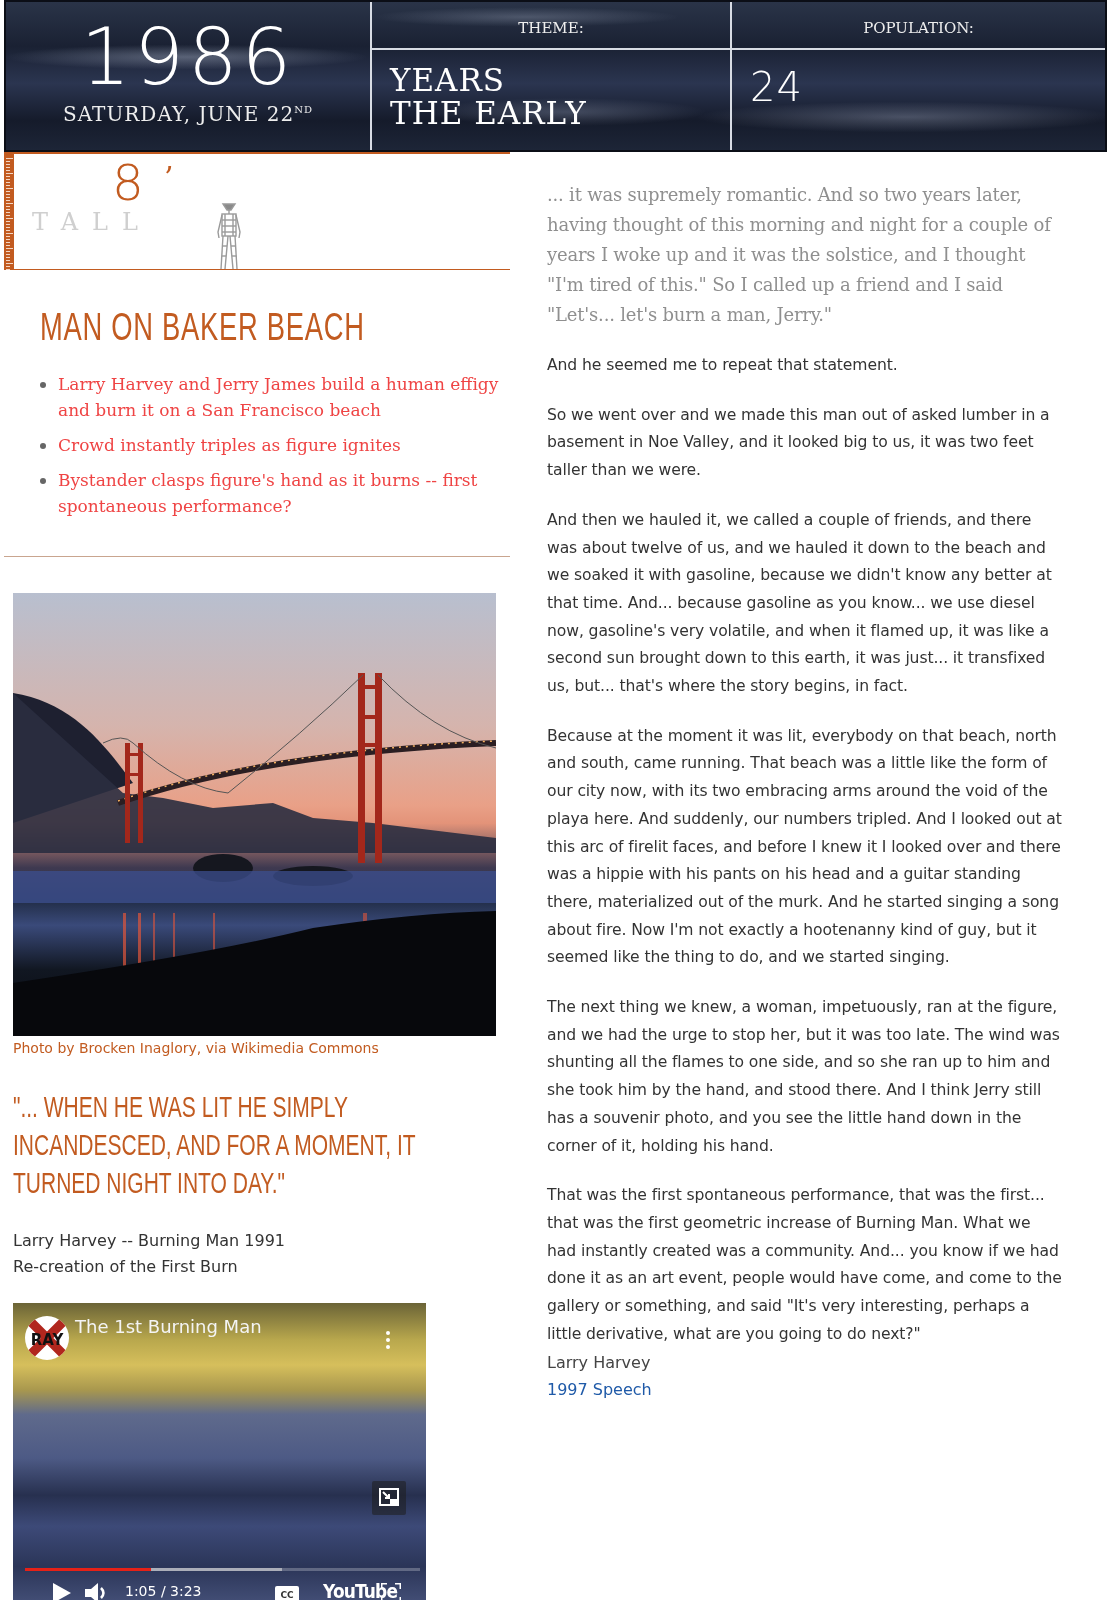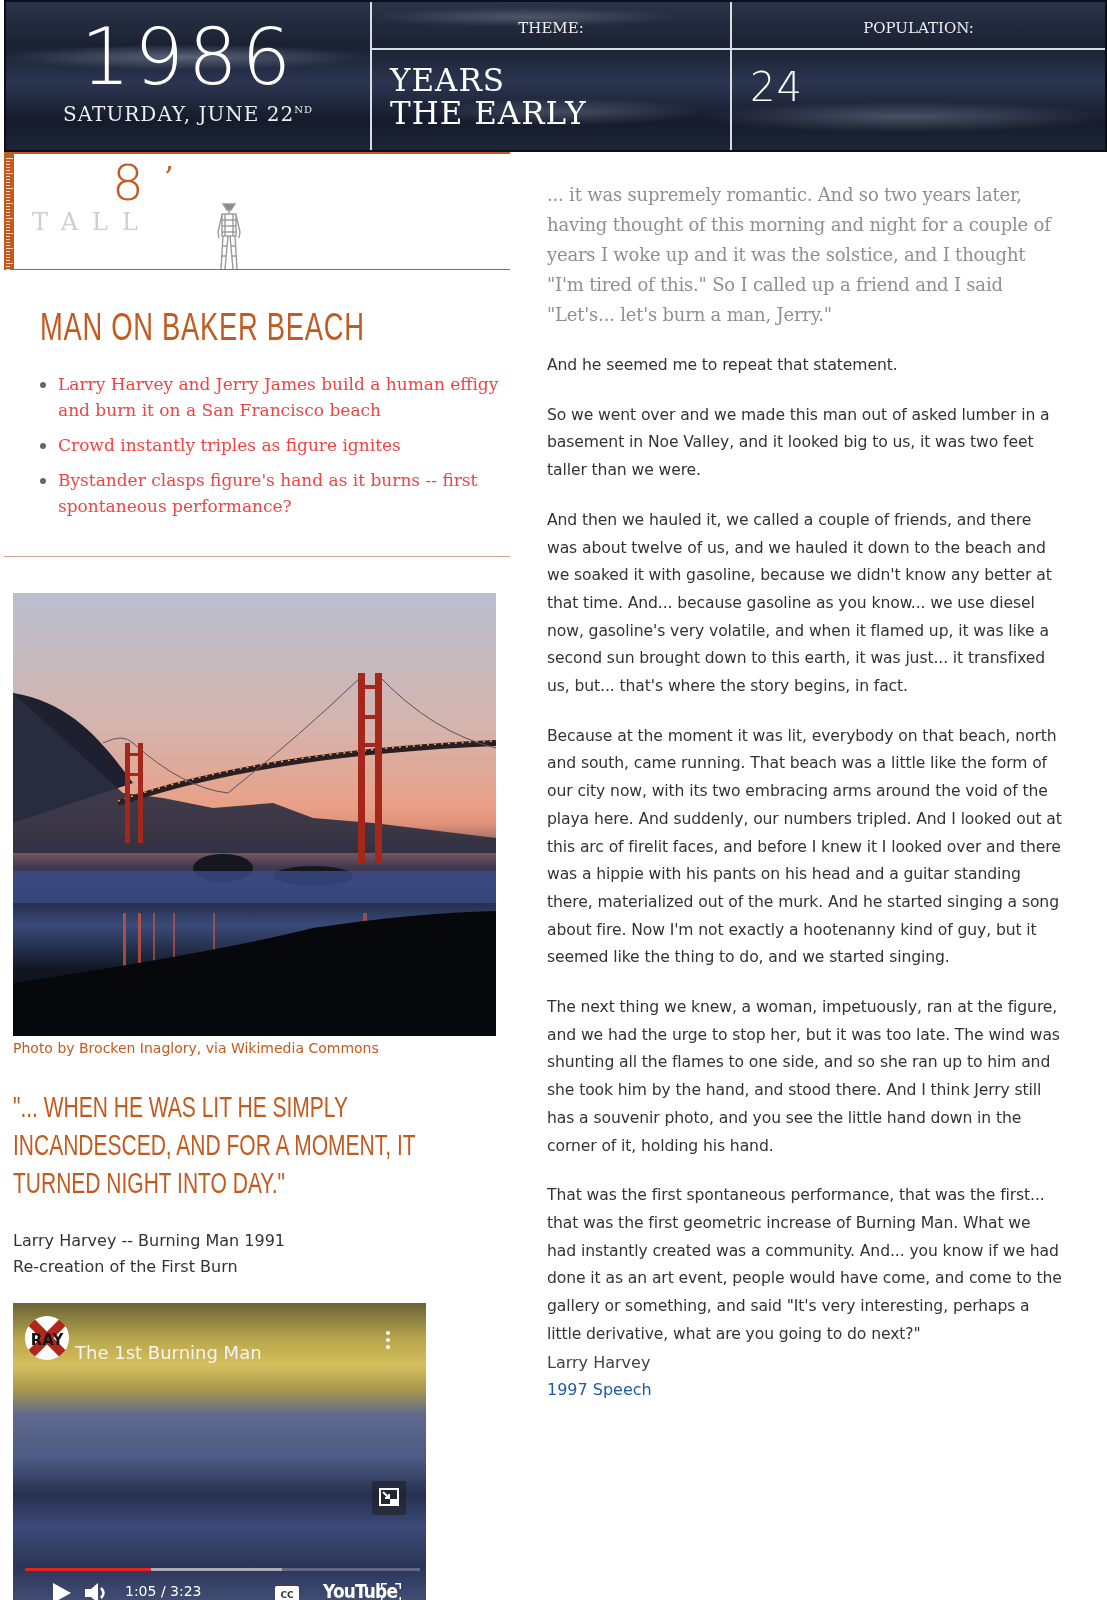--- a/index.html
+++ b/index.html
@@ -37,21 +37,21 @@
 .section ul{list-style:none;margin-top:22px;}
 .section li{position:relative;padding-left:18px;font-family:"DejaVu Serif",serif;font-size:17px;color:#ef4444;line-height:26px;margin-bottom:9px;}
 .section li::before{content:"";position:absolute;left:0;top:11px;width:6px;height:6px;border-radius:50%;background:#666;}
 .photo{margin:36px 0 0 9px;width:483px;height:443px;position:relative;overflow:hidden;
  background:linear-gradient(180deg,#b8bfcf 0%,#d5b4ad 30%,#e9a087 48%,#e39379 52%,#3e3950 62%,#24304c 70%,#3a4a7a 75%,#111722 85%,#07080c 100%);}
 .caption{margin:4px 0 0 9px;font-size:14px;color:#c25b20;}
 .quote{margin:32px 0 0 9px;font-family:"Liberation Sans Narrow","Liberation Sans",sans-serif;font-size:30px;color:#c25b20;line-height:38px;transform:scaleX(.7);transform-origin:left;width:700px;text-transform:uppercase;}
 .attrib{margin:26px 0 0 9px;font-size:16px;color:#333;line-height:26px;}
 .video{margin:23px 0 0 9px;width:413px;height:310px;position:relative;overflow:hidden;
  background:linear-gradient(180deg,#6b6437 0%,#b9a84d 12%,#d6bf5c 20%,#a9984e 28%,#5f6a8c 36%,#4d5a85 50%,#27304f 62%,#3d4a78 72%,#2b3558 85%,#4a567f 100%);}
-.v-title{position:absolute;left:62px;top:39px;font-size:18px;color:#f4f4f4;}
+.v-title{position:absolute;left:62px;top:13px;font-size:18px;color:#f4f4f4;}
 .v-logo{position:absolute;left:12px;top:13px;width:44px;height:44px;border-radius:50%;background:#fff;overflow:hidden;}
 .v-menu{position:absolute;right:36px;top:28px;}
 .v-menu i{display:block;width:4px;height:4px;border-radius:50%;background:#fff;margin-bottom:3px;}
 .v-mini{position:absolute;left:359px;top:178px;width:34px;height:34px;background:rgba(30,30,30,.55);border-radius:2px;}
 .v-prog{position:absolute;left:12px;top:265px;width:395px;height:3px;background:rgba(255,255,255,.25);}
 .v-buf{position:absolute;left:0;top:0;height:3px;background:rgba(220,220,220,.6);}
 .v-played{position:absolute;left:0;top:0;height:3px;background:#e62117;}
 .v-ctrl{position:absolute;left:0;top:272px;width:100%;height:36px;display:flex;align-items:center;}
 .v-time{position:absolute;left:112px;top:8px;font-size:14px;color:#fff;}
 .v-yt{position:absolute;left:310px;top:4px;font-size:20px;color:#fff;font-weight:bold;letter-spacing:-1px;transform:scaleX(.85);transform-origin:left;}

